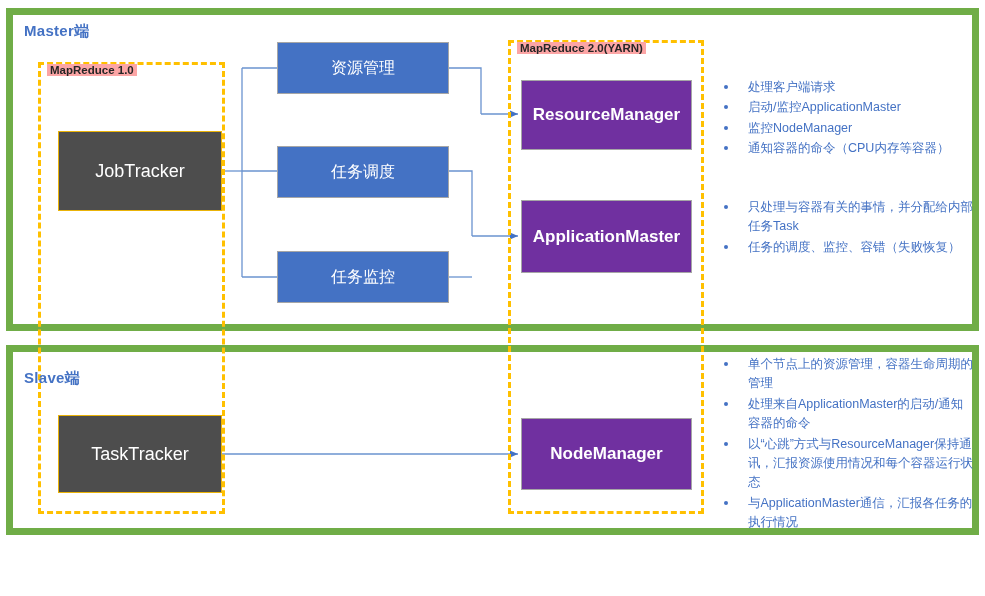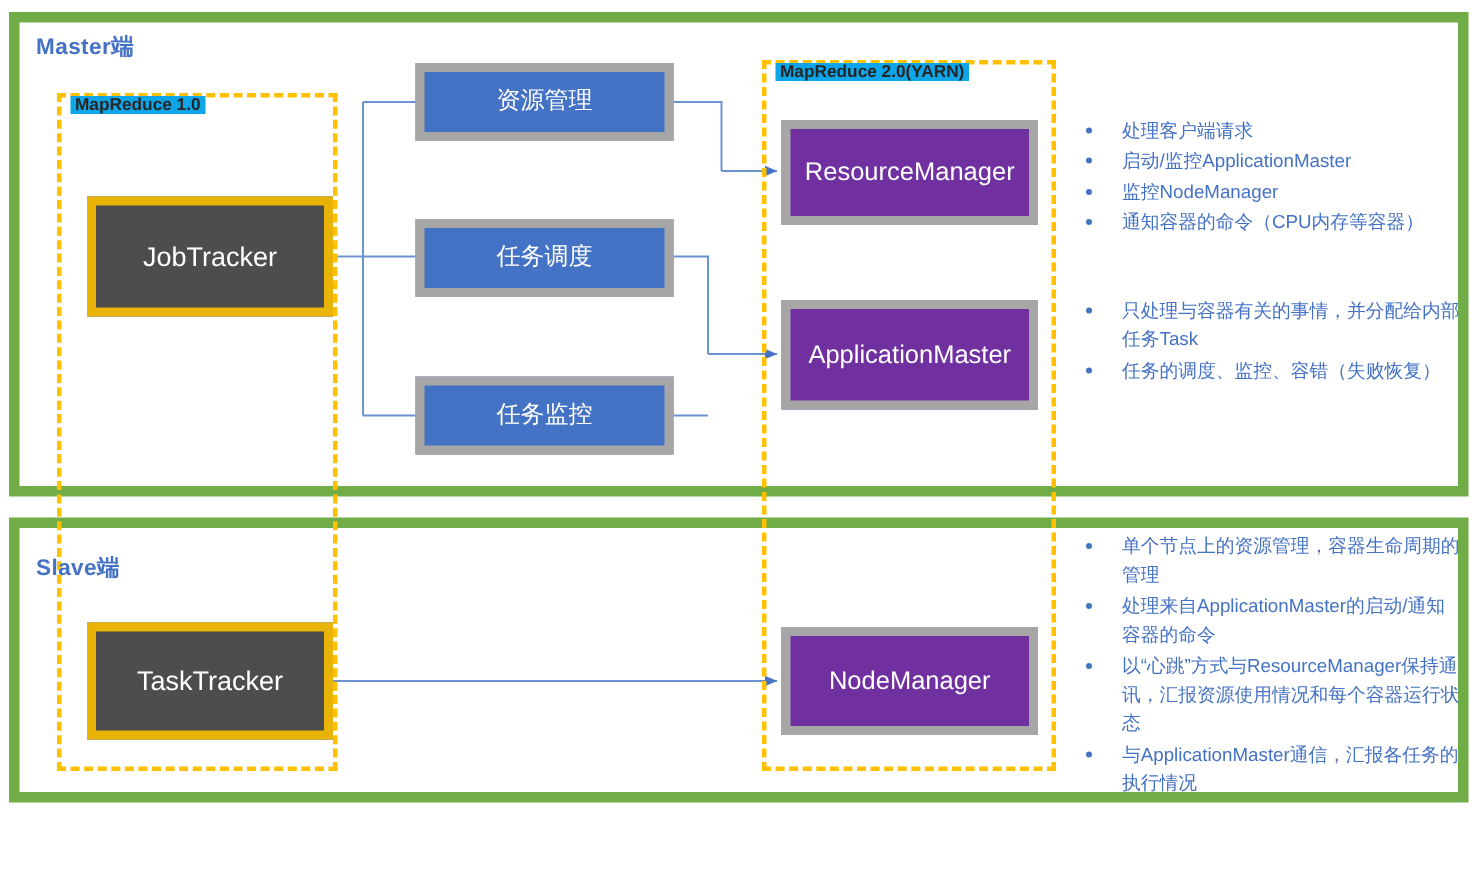--- a/index.html
+++ b/index.html
@@ -42,42 +42,42 @@
     z-index:6;
   }
   #mr1-box{left:38px;top:62px;width:187px;height:452px;}
   #mr2-box{left:508px;top:40px;width:196px;height:474px;}
 
   .dashed-label{
     position:absolute;
     font-size:11.5px;
     font-weight:bold;
     color:#262626;
-    background:#0ea5e9;
+    background:#fca5a5;
     padding:0 3px;
     white-space:nowrap;
     z-index:8;
   }
   #mr1-label{left:47px;top:64px;}
   #mr2-label{left:517px;top:42px;}
 
   
   .node{
     position:absolute;
     display:flex;align-items:center;justify-content:center;
     color:#ffffff;
     box-sizing:border-box;
-    border:6px solid #eab308;
+    border:1px solid #eab308;
     z-index:7;
     text-align:center;
     line-height:1.25;
   }
   .node.gray{background:#4D4D4D;font-size:18px;}
   .node.blue{background:#4472C4;font-size:16px;border-color:#a6a6a6;}
-  .node.purple{background:#7030A0;font-size:17px;border-color:#a6a6a6;}
+  .node.purple{background:#7030A0;font-size:17px;border-color:#a6a6a6;font-weight:bold;}
 
   #jobtracker{left:58px;top:131px;width:164px;height:80px;}
   #tasktracker{left:58px;top:415px;width:164px;height:78px;}
 
   #res-mgmt{left:277px;top:42px;width:172px;height:52px;}
   #task-sched{left:277px;top:146px;width:172px;height:52px;}
   #task-monitor{left:277px;top:251px;width:172px;height:52px;text-align:center;}
 
   #resourcemanager{left:521px;top:80px;width:171px;height:70px;}
   #applicationmaster{left:521px;top:200px;width:171px;height:73px;}

